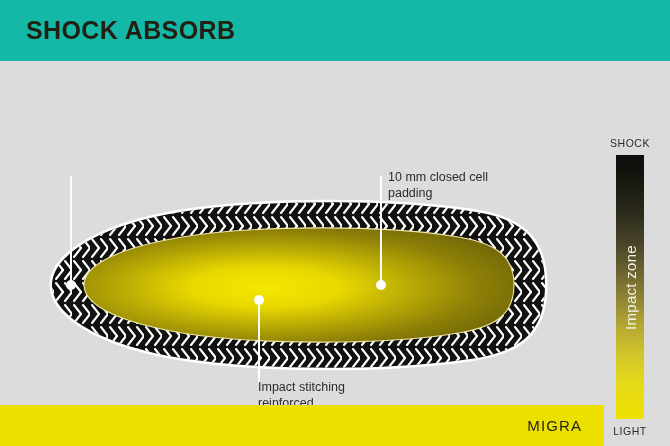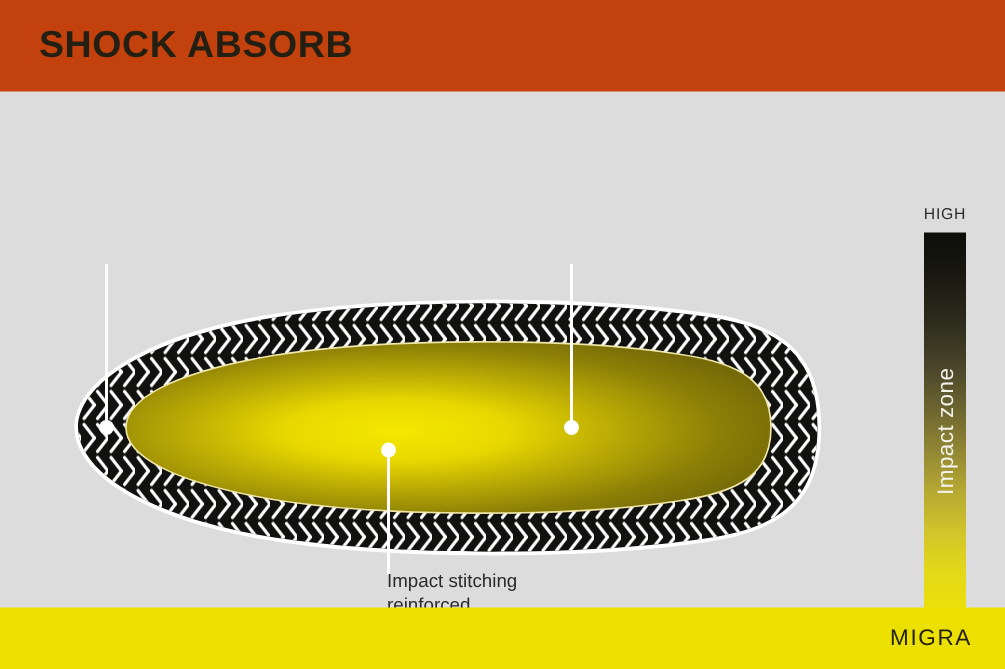--- a/index.html
+++ b/index.html
@@ -19,40 +19,40 @@
     background: #dcdcdc;
   }
 
   
   .header-banner {
     position: absolute;
     left: 0;
     top: 0;
     width: 670px;
     height: 78px;
-    background: #c2410c;
+    background: #14b8a6;
   }
   .header-title {
     position: absolute;
     left: 26px;
     top: 16px;
     font-size: 25px;
     font-weight: bold;
     letter-spacing: 0.4px;
     color: #231f13;
     font-family: "Liberation Sans", sans-serif;
     white-space: nowrap;
   }
 
   
   .footer-banner {
     position: absolute;
     left: 0;
     bottom: 0;
-    width: 670px;
+    width: 604px;
     height: 41px;
     background: #ece000;
   }
   .footer-logo {
     position: absolute;
     right: 22px;
     top: 12px;
     font-size: 15px;
     letter-spacing: 1.1px;
     color: #231f13;
@@ -232,26 +232,28 @@
         <circle cx="381" cy="224" r="5" fill="#ffffff"></circle>
       </g>
 
       <g>
         <line x1="259" y1="240" x2="259" y2="322" stroke="#ffffff" stroke-width="2"></line>
         <circle cx="259" cy="239" r="5" fill="#ffffff"></circle>
       </g>
     </svg>
 
 
+    <div class="callout callout-pad">10 mm closed cell
+padding</div>
 
     <div class="callout callout-zig">Impact stitching
 reinforced</div>
 
     <div class="legend">
-      <div class="legend-cap legend-cap-high">HIGH</div>
+      <div class="legend-cap legend-cap-high">SHOCK</div>
 
       <div class="legend-bar"></div>
 
       <div class="legend-label">
         <span>Impact zone</span>
       </div>
 
       <div class="legend-cap legend-cap-light">LIGHT</div>
     </div>
 

